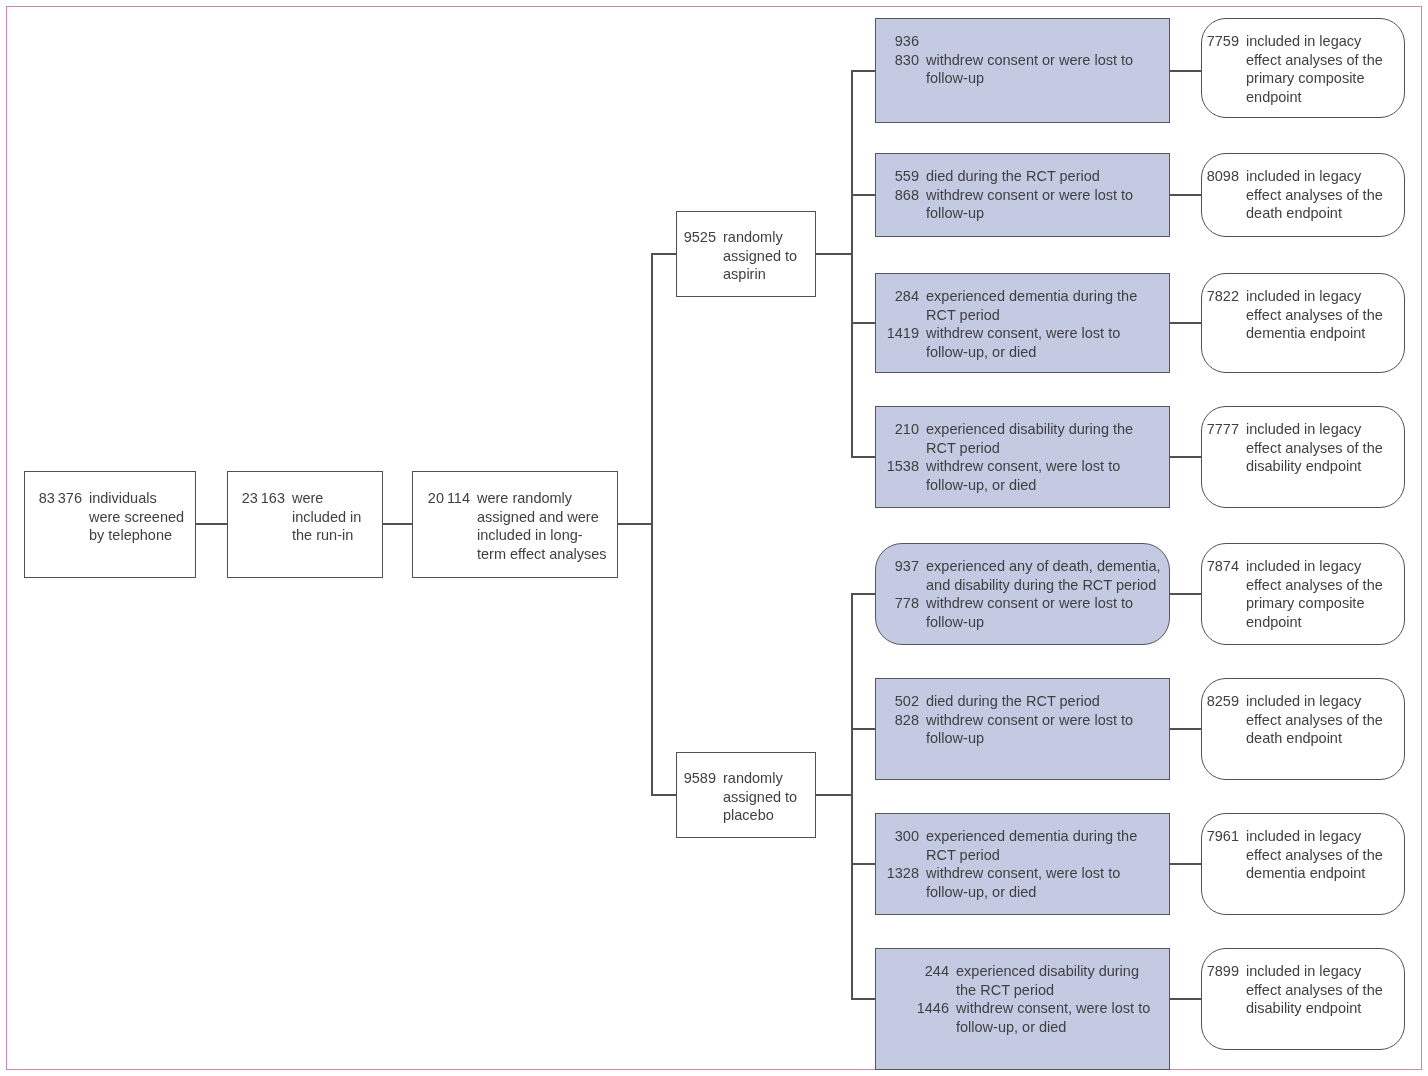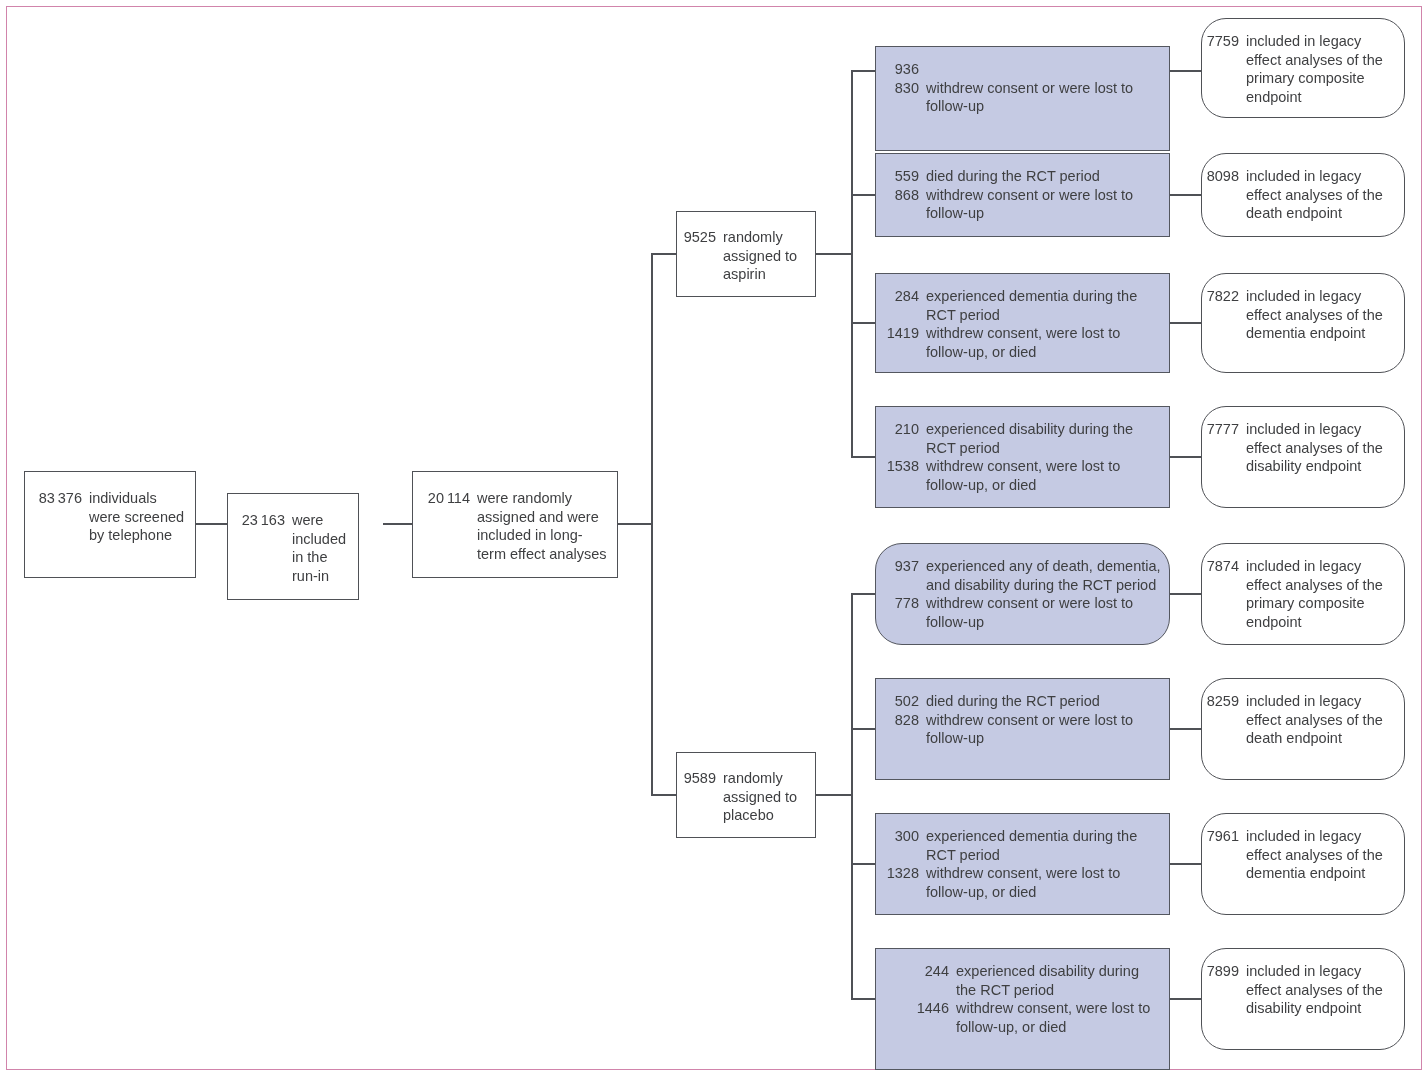--- a/index.html
+++ b/index.html
@@ -64,21 +64,21 @@
   <div class="hline" style="left:1170px;top:863px;width:31px;"></div>
   <div class="hline" style="left:1170px;top:998px;width:31px;"></div>
 
   <div class="box pad-chain" style="left:24px;top:471px;width:172px;height:107px;">
     <div class="entry">
       <span class="num w52">83 376</span>
       <span class="txt">individuals were screened by telephone</span>
     </div>
   </div>
 
-  <div class="box pad-chain" style="left:227px;top:493px;width:132px;height:107px;">
+  <div class="box pad-chain" style="left:227px;top:471px;width:156px;height:107px;">
     <div class="entry">
       <span class="num w52">23 163</span>
       <span class="txt">were included in the run-in</span>
     </div>
   </div>
 
   <div class="box pad-chain" style="left:412px;top:471px;width:206px;height:107px;">
     <div class="entry">
       <span class="num w52">20 114</span>
       <span class="txt">were randomly assigned and were included in long-term effect analyses</span>
@@ -92,21 +92,21 @@
     </div>
   </div>
 
   <div class="box pad-arm" style="left:676px;top:752px;width:140px;height:86px;">
     <div class="entry">
       <span class="num w38">9589</span>
       <span class="txt">randomly assigned to placebo</span>
     </div>
   </div>
 
-  <div class="box blue pad-blue" style="left:875px;top:18px;width:295px;height:105px;margin-top:28px;">
+  <div class="box blue pad-blue" style="left:875px;top:18px;width:295px;height:105px;">
     <div class="entry">
         <span class="num w38">936</span>
       </div>
     <div class="entry">
         <span class="num w38">830</span>
         <span class="txt">withdrew consent or were lost to follow-up</span>
       </div>
   </div>
   <div class="box blue pad-blue" style="left:875px;top:153px;width:295px;height:84px;">
     <div class="entry">

